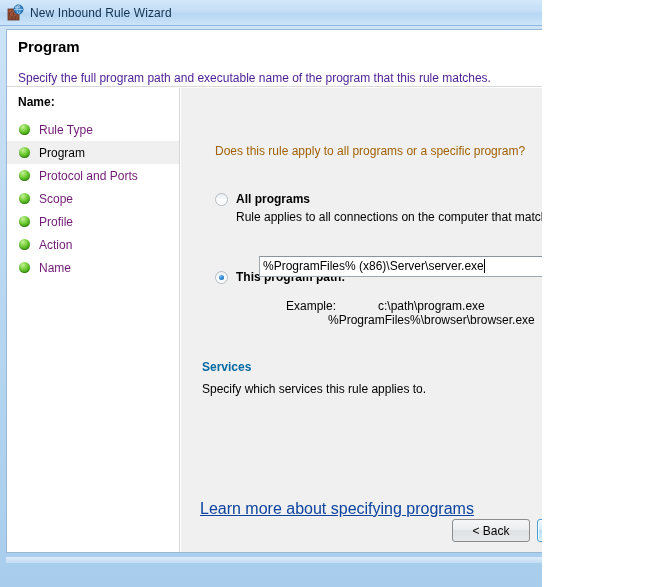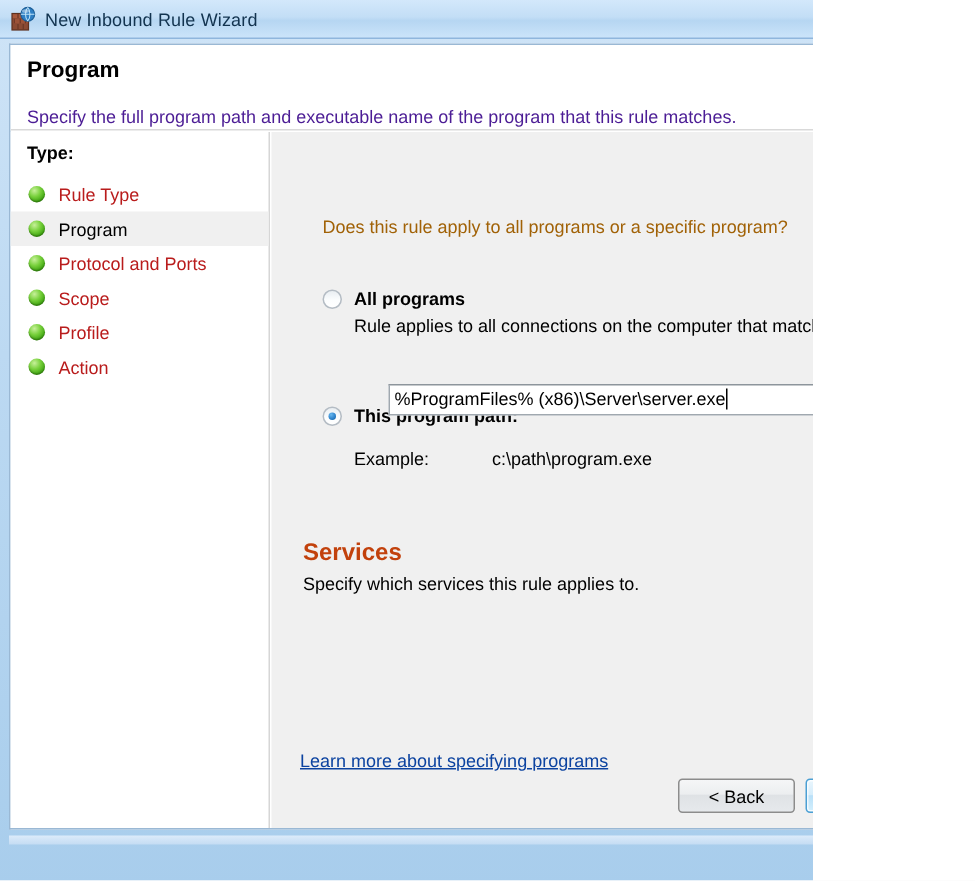--- a/index.html
+++ b/index.html
@@ -142,21 +142,21 @@
     height: 11px;
     flex: 0 0 auto;
     margin-right: 9px;
     border-radius: 50%;
     background:
       radial-gradient(circle at 36% 28%, #c7f09a 0%, #79d13d 38%, #43a814 70%, #2e7d0c 100%);
     box-shadow: inset 0 -1px 1px rgba(0,0,0,.25);
   }
   .step-label {
     font-size: 12px;
-    color: #b91c1c;
+    color: #701a75;
     white-space: nowrap;
   }
   .step-row.current .step-label {
     color: #000000;
   }
 
   
   .content {
     position: absolute;
     left: 174px;
@@ -297,38 +297,38 @@
     color: #000000;
   }
   .example-row { display: flex; white-space: nowrap; line-height: 14px; justify-content: center; }
   .example-key { width: 92px; flex: 0 0 auto; }
   .example-val { }
 
   .services-title {
     position: absolute;
     left: 21px;
     top: 272px;
-    font-size: 16px;
+    font-size: 12px;
     font-weight: bold;
-    color: #c2410c;
+    color: #0369a1;
   }
   .services-desc {
     position: absolute;
     left: 21px;
     top: 294px;
     font-size: 12px;
     color: #000000;
     white-space: nowrap;
   }
 
   .learn-link {
     position: absolute;
     left: 19px;
     top: 412px;
-    font-size: 12px;
+    font-size: 16px;
     color: #0c43a0;
     text-decoration: underline;
     cursor: pointer;
     white-space: nowrap;
   }
 
   
   .footer-buttons {
     position: absolute;
     left: 0;
@@ -406,21 +406,21 @@
     </div>
 
     <div class="client">
 
       <div class="page-header">
         <div class="page-title">Program</div>
         <div class="page-subtitle">Specify the full program path and executable name of the program that this rule matches.</div>
       </div>
 
       <div class="sidebar">
-        <div class="steps-label">Type:</div>
+        <div class="steps-label">Name:</div>
         <div class="steps-list">
 
           <div class="step-row">
             <span class="step-bullet"></span>
             <span class="step-label">Rule Type</span>
           </div>
 
           <div class="step-row current">
             <span class="step-bullet"></span>
             <span class="step-label">Program</span>
@@ -439,20 +439,24 @@
           <div class="step-row">
             <span class="step-bullet"></span>
             <span class="step-label">Profile</span>
           </div>
 
           <div class="step-row">
             <span class="step-bullet"></span>
             <span class="step-label">Action</span>
           </div>
 
+          <div class="step-row">
+            <span class="step-bullet"></span>
+            <span class="step-label">Name</span>
+          </div>
 
         </div>
       </div>
 
       <div class="content">
 
         <div class="question">Does this rule apply to all programs or a specific program?</div>
 
         <div class="radio-group opt-all">
           <div class="radio-line">
@@ -476,20 +480,21 @@
           <button class="btn btn-browse">Browse...</button>
         </div>
 
         <div class="example-block">
           <div class="example-row">
             <span class="example-key">Example:</span>
             <span class="example-val">c:\path\program.exe</span>
           </div>
           <div class="example-row">
             <span class="example-key"></span>
+            <span class="example-val">%ProgramFiles%\browser\browser.exe</span>
           </div>
         </div>
 
         <div class="services-title">Services</div>
         <div class="services-desc">Specify which services this rule applies to.</div>
         <button class="btn btn-customize">Customize...</button>
 
         <a class="learn-link">Learn more about specifying programs</a>
 
         <div class="footer-buttons">

